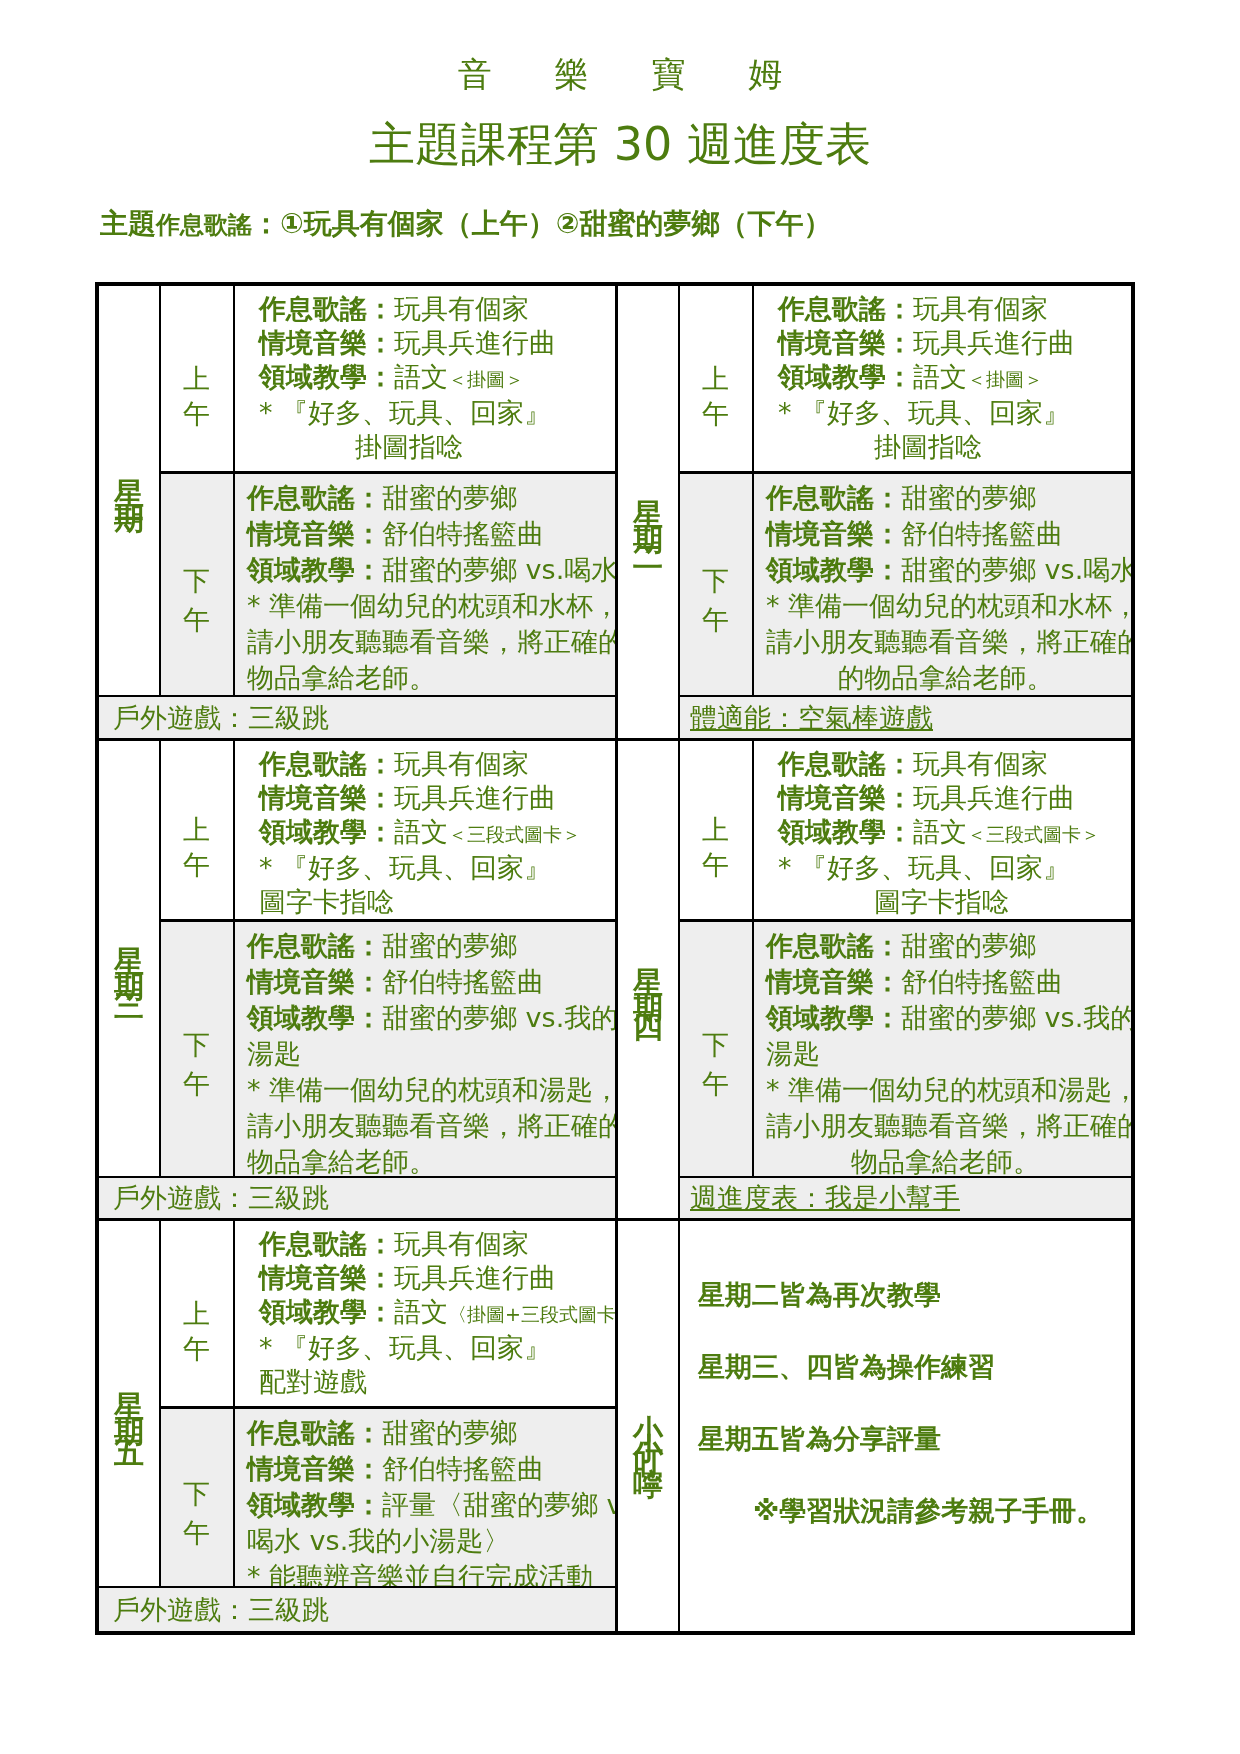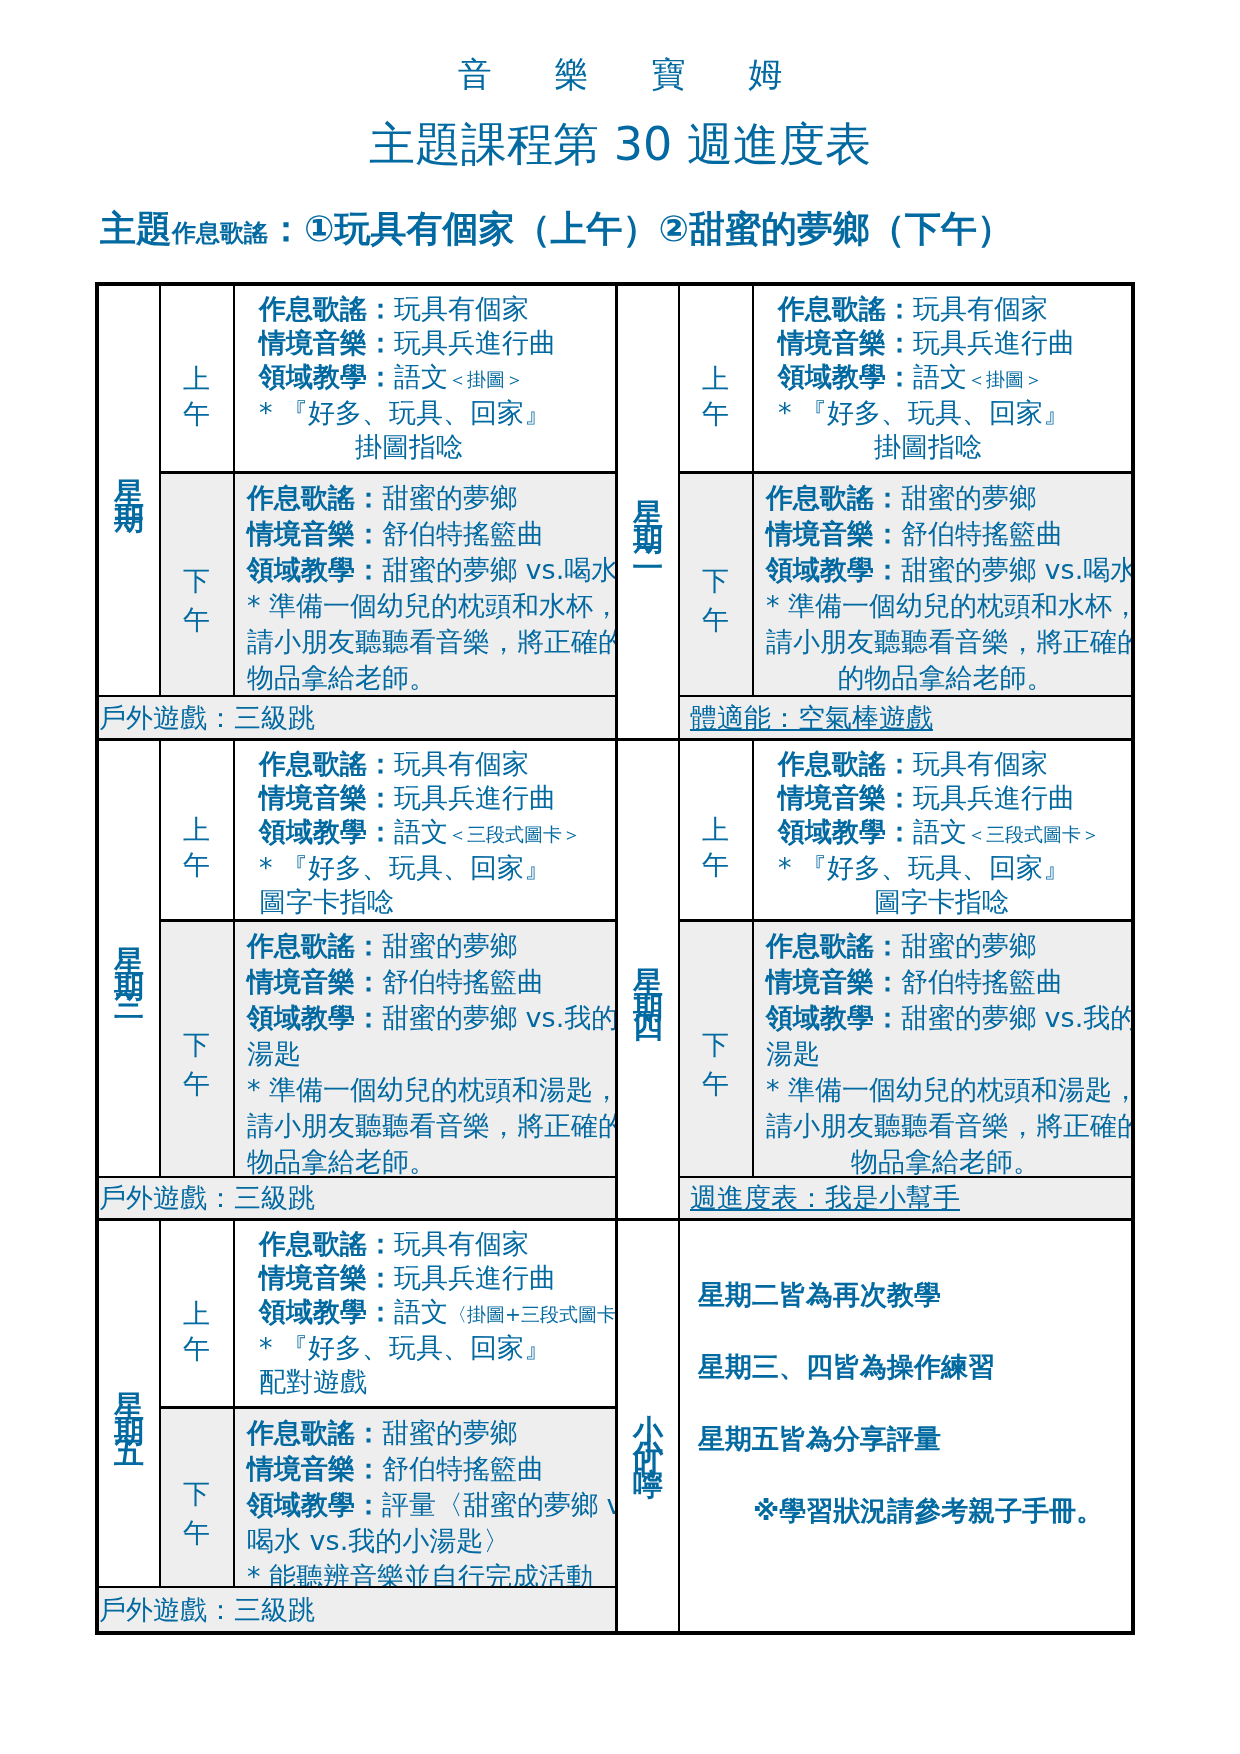--- a/index.html
+++ b/index.html
@@ -1,23 +1,23 @@
 <!DOCTYPE html>
 <html><head>
 <meta charset="utf-8">
 <style>
   html,body{margin:0;padding:0;background:#888;}
-  .sheet{position:relative;width:1240px;height:1754px;background:#ffffff;color:#0369a1;
+  .sheet{position:relative;width:1240px;height:1754px;background:#ffffff;color:#4d7c0f;
          font-family:"DejaVu Sans","Liberation Sans",sans-serif;margin:0 auto;overflow:hidden;}
   .brand{position:absolute;top:52px;left:0;width:100%;text-align:center;font-size:34px;
          letter-spacing:26px;padding-left:26px;box-sizing:border-box;
          font-family:"DejaVu Serif","Liberation Serif",serif;font-weight:500;}
   .title{position:absolute;top:114px;left:0;width:100%;text-align:center;font-size:46px;font-weight:normal;}
   .subtitle{position:absolute;top:205px;left:100px;font-weight:bold;white-space:nowrap;}
-  .sub-big{font-size:36px;}
+  .sub-big{font-size:28px;}
   .sub-mid{font-size:24px;}
   .schedule{position:absolute;left:95px;top:282px;width:1032px;border:4px solid #000;display:flex;}
   .half{width:516px;display:flex;flex-direction:column;box-sizing:border-box;}
   .half-r{border-left:3px solid #000;}
   .block{display:grid;grid-template-columns:62px 74px 1fr;border-bottom:3px solid #000;}
   .half .block:last-child{border-bottom:none;}
   .b1{grid-template-rows:185px 224px 43px;}
   .b2{grid-template-rows:178px 257px 42px;}
   .b3{grid-template-rows:185px 180px 45px;}
   .bnotes{grid-template-columns:62px 1fr;grid-template-rows:410px;}
@@ -30,21 +30,21 @@
   .day4 .vtext{letter-spacing:18px;}
   .ampm{display:flex;align-items:center;justify-content:center;border-right:2px solid #000;}
   .am-l{grid-column:2;grid-row:1;}
   .pm-l{grid-column:2;grid-row:2;}
   .vtext2{writing-mode:vertical-lr;text-orientation:upright;font-size:27px;letter-spacing:36px;line-height:1;}
   .content{padding:6px 6px 0 12px;font-size:27px;}
   .am-c{grid-column:3;grid-row:1;line-height:34px;margin-left:12px;}
   .pm-c{grid-column:3;grid-row:2;line-height:36px;}
   .pm-l,.pm-c{border-top:3px solid #000;background:#eeeeee;}
   .brow{grid-row:3;border-top:2px solid #000;background:#eeeeee;display:flex;align-items:center;
-        font-size:27px;}
+        padding-left:14px;font-size:27px;}
   .half-l .brow{grid-column:1/4;}
   .half-r .brow{grid-column:2/4;padding-left:10px;text-decoration:underline;}
   .line{white-space:nowrap;}
   .lbl{font-weight:bold;}
   .small{font-size:19px;}
   .ind{padding-left:96px;}
   .center{text-align:center;}
   .notes-cell{grid-column:2;grid-row:1;box-sizing:border-box;padding:56px 6px 0 18px;
               font-size:27px;font-weight:bold;line-height:35px;}
   .note{margin-bottom:37px;white-space:nowrap;}

